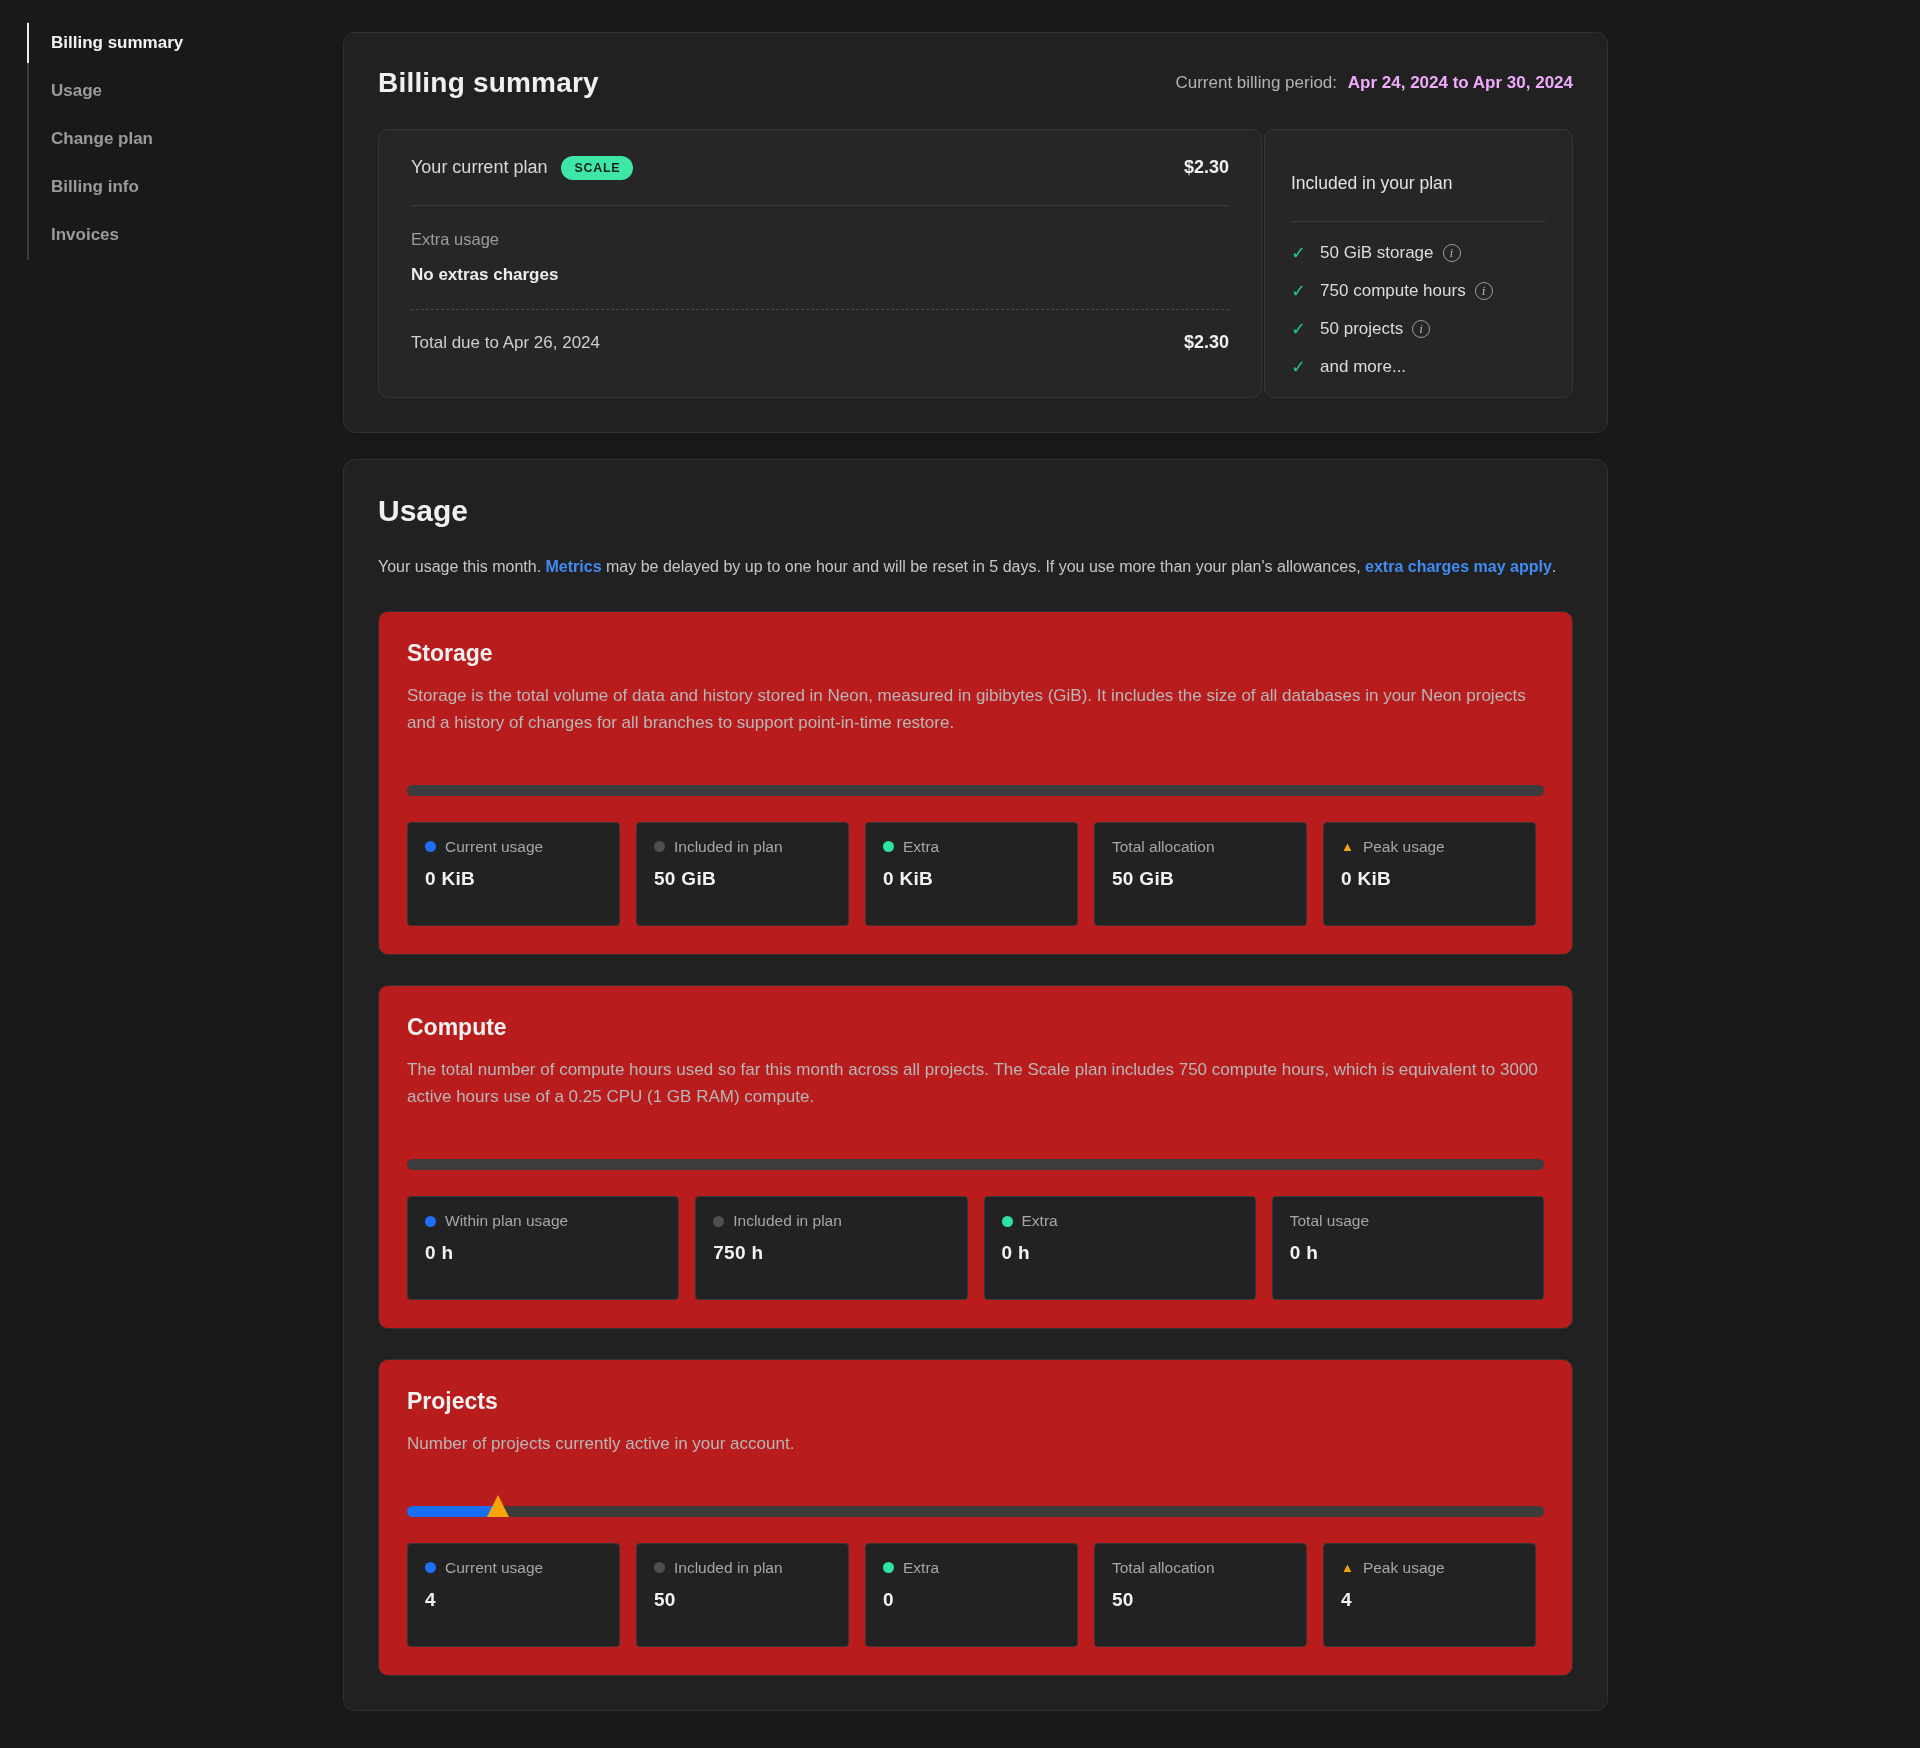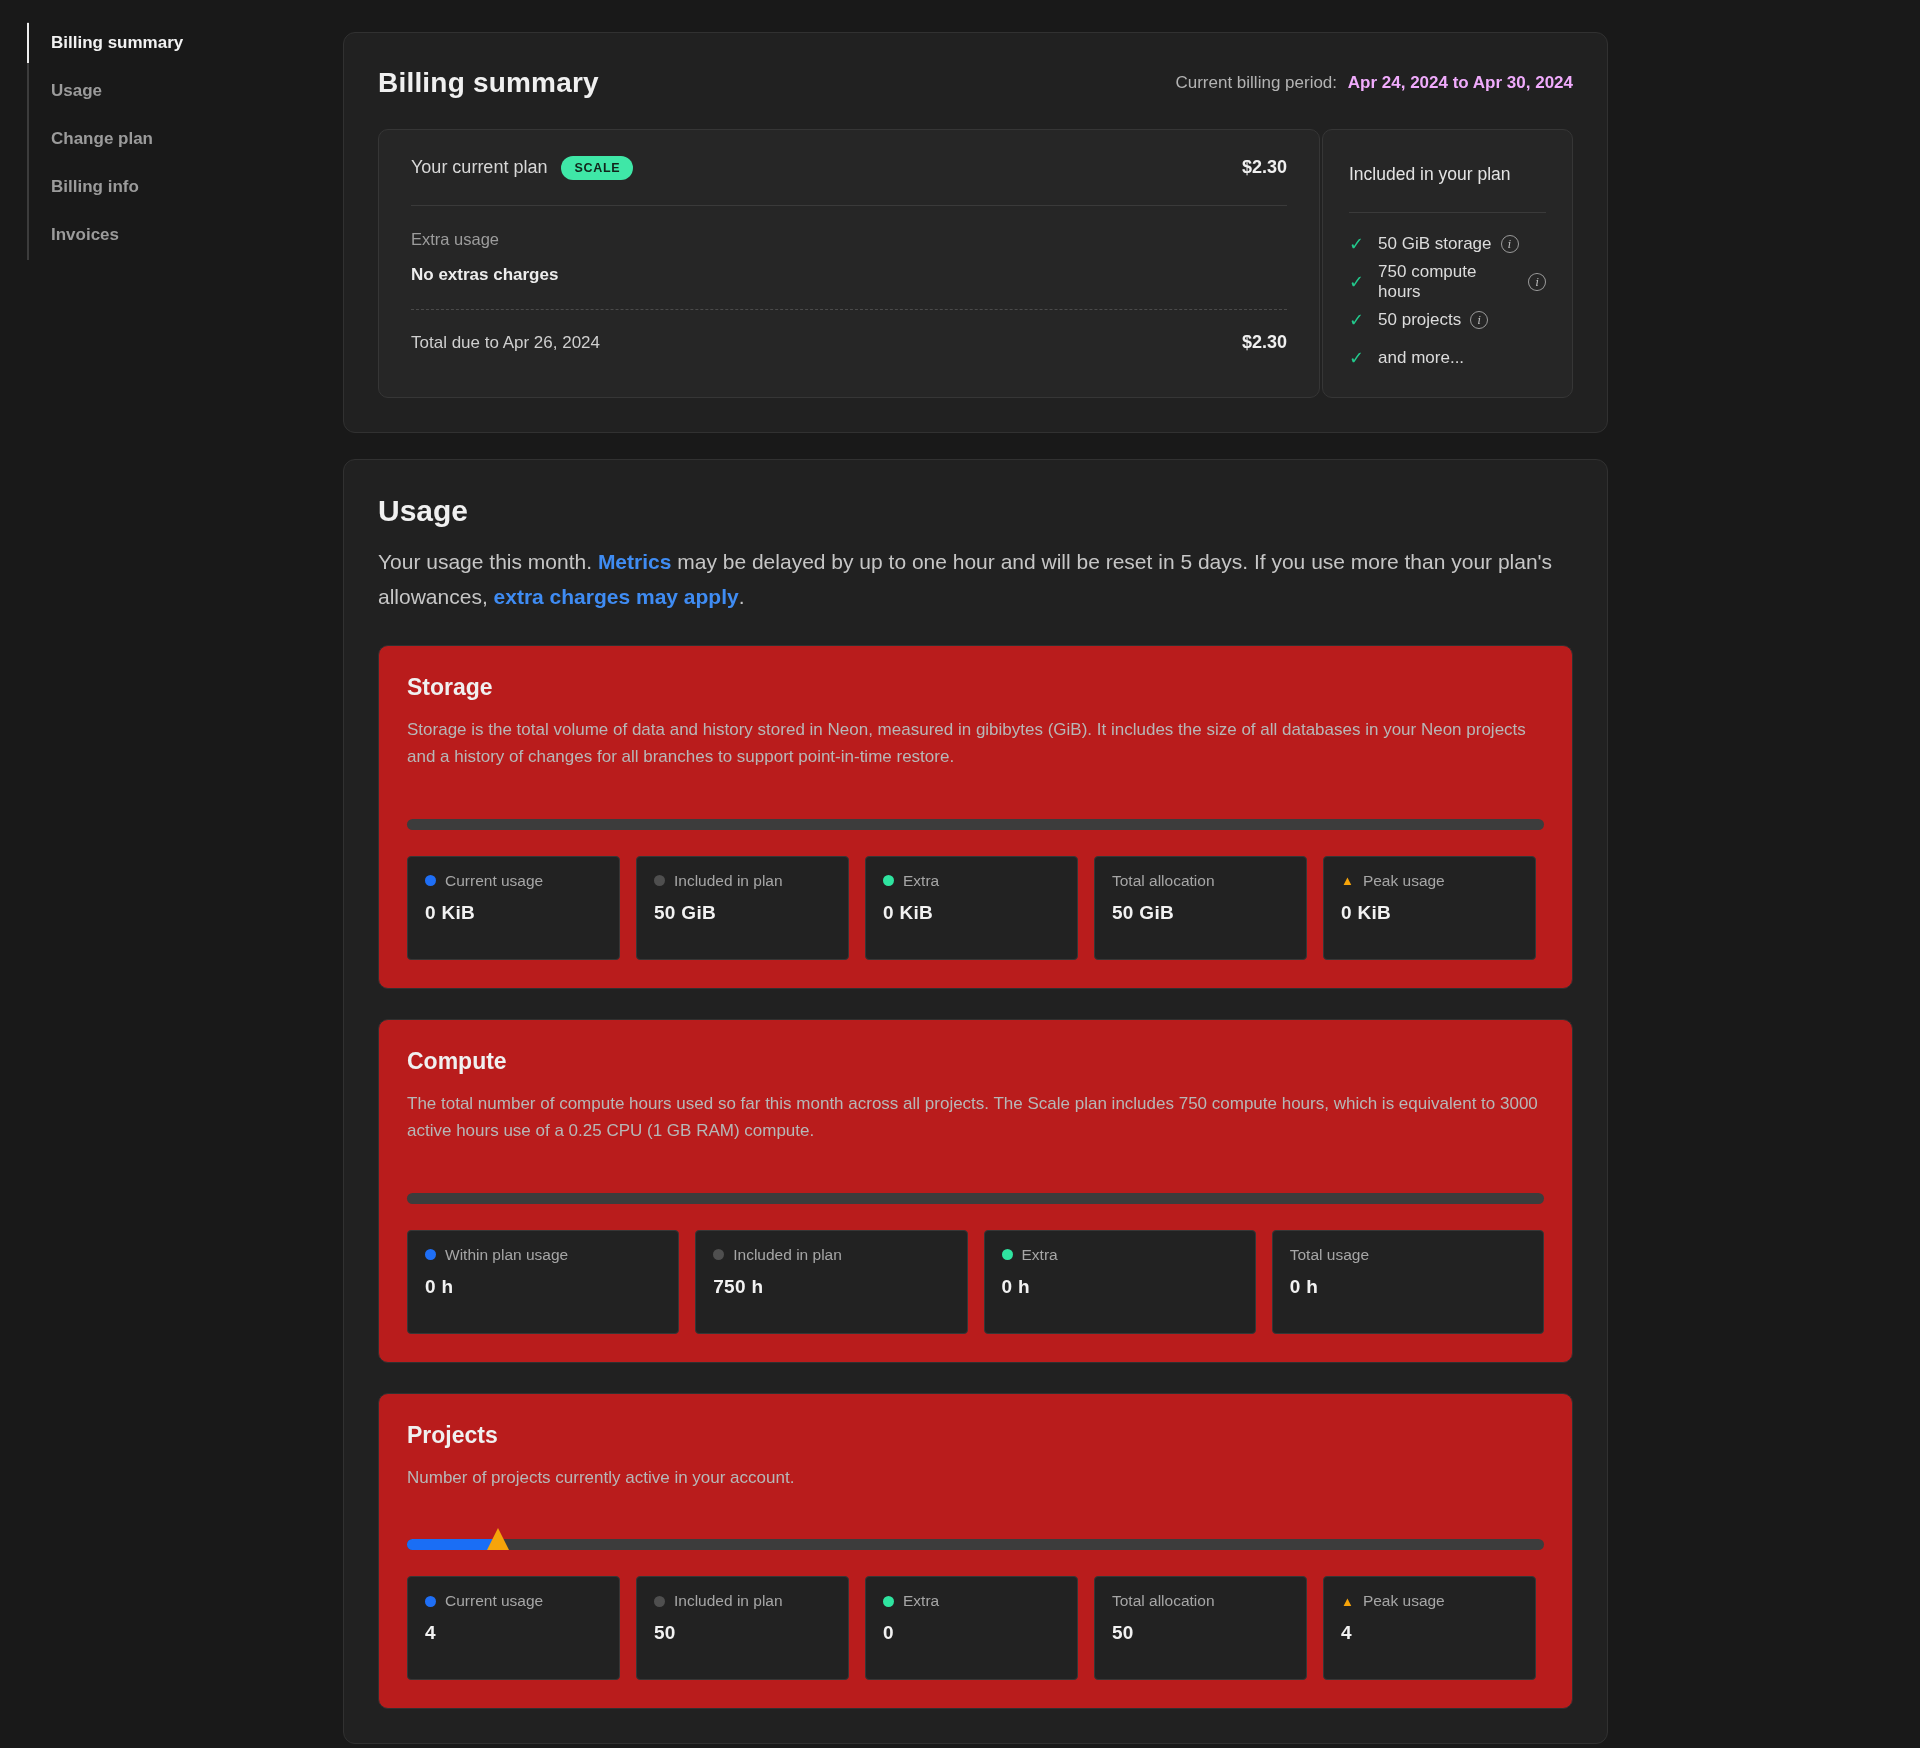--- a/index.html
+++ b/index.html
@@ -22,21 +22,21 @@
 
   
   .billing-header { display:flex; justify-content:space-between; align-items:center; margin-bottom:30px; }
   .h1 { font-size:28px; font-weight:700; color:#f0f0f0; letter-spacing:.2px; }
   .period { font-size:17px; color:#b3b3b3; }
   .period b { color:#f0abfc; font-weight:700; margin-left:6px; }
 
   .billing-cards { display:flex; gap:2px; }
   .card { background:#262626; border:1px solid #363636; border-radius:10px; }
   .plan-card { flex:1; height:269px; padding:0 32px; }
-  .included-card { width:251px; height:269px; padding:7px 26px; }
+  .included-card { width:309px; height:269px; padding:16px 26px; }
 
   .plan-row1 { height:76px; display:flex; align-items:center; justify-content:space-between;
     border-bottom:1px solid #3a3a3a; }
   .plan-row1-left { display:flex; align-items:center; font-size:18px; color:#d8d8d8; }
   .badge { display:inline-block; margin-left:14px; padding:5px 13px; border-radius:999px;
     background:#3fe7a7; color:#12241b; font-size:12.5px; font-weight:700; letter-spacing:.7px; }
   .amount { font-size:18px; font-weight:700; color:#f0f0f0; }
 
   .extra-label { margin-top:24px; font-size:16.5px; color:#9c9c9c; }
   .extra-value { margin-top:16px; font-size:17px; font-weight:700; color:#ededed;
@@ -48,21 +48,21 @@
     border-bottom:1px solid #3a3a3a; }
   .included-list { padding-top:12px; }
   .included-item { display:flex; align-items:center; height:38px; font-size:17px; color:#dcdcdc; }
   .check-icon { color:#22c98c; font-weight:700; font-size:18px; margin-right:14px; }
   .info-icon { display:inline-flex; align-items:center; justify-content:center; width:18px; height:18px;
     border:1.5px solid #9a9a9a; border-radius:50%; margin-left:9px; font-size:11px; font-style:italic;
     font-family:"DejaVu Serif",serif; color:#bdbdbd; cursor:pointer; }
 
   
   .h2 { font-size:30px; font-weight:700; color:#f0f0f0; }
-  .intro { margin-top:16px; font-size:21px; line-height:1.68; color:#c6c6c6; max-width:1195px; }
+  .intro { margin-top:26px; font-size:16px; line-height:1.68; color:#c6c6c6; max-width:1195px; }
   .link { color:#3f8cf3; font-weight:700; text-decoration:none; cursor:pointer; }
 
   .usage-card { background:#b91c1c; border:1px solid #303030; border-radius:10px;
     padding:28px; margin-top:30px; }
   .usage-card .h3 { font-size:23px; font-weight:600; color:#f0f0f0; }
   .desc { margin-top:15px; font-size:17px; line-height:1.62; color:#b7b7b7; max-width:1190px; }
 
   .track { position:relative; margin-top:48px; height:11px; border-radius:6px; background:#3c3c3c; }
   .fill { position:absolute; left:0; top:0; bottom:0; border-radius:6px 0 0 6px; background:#1a6ef5; }
   .peak-marker { position:absolute; bottom:0; transform:translateX(-50%); width:0; height:0;

